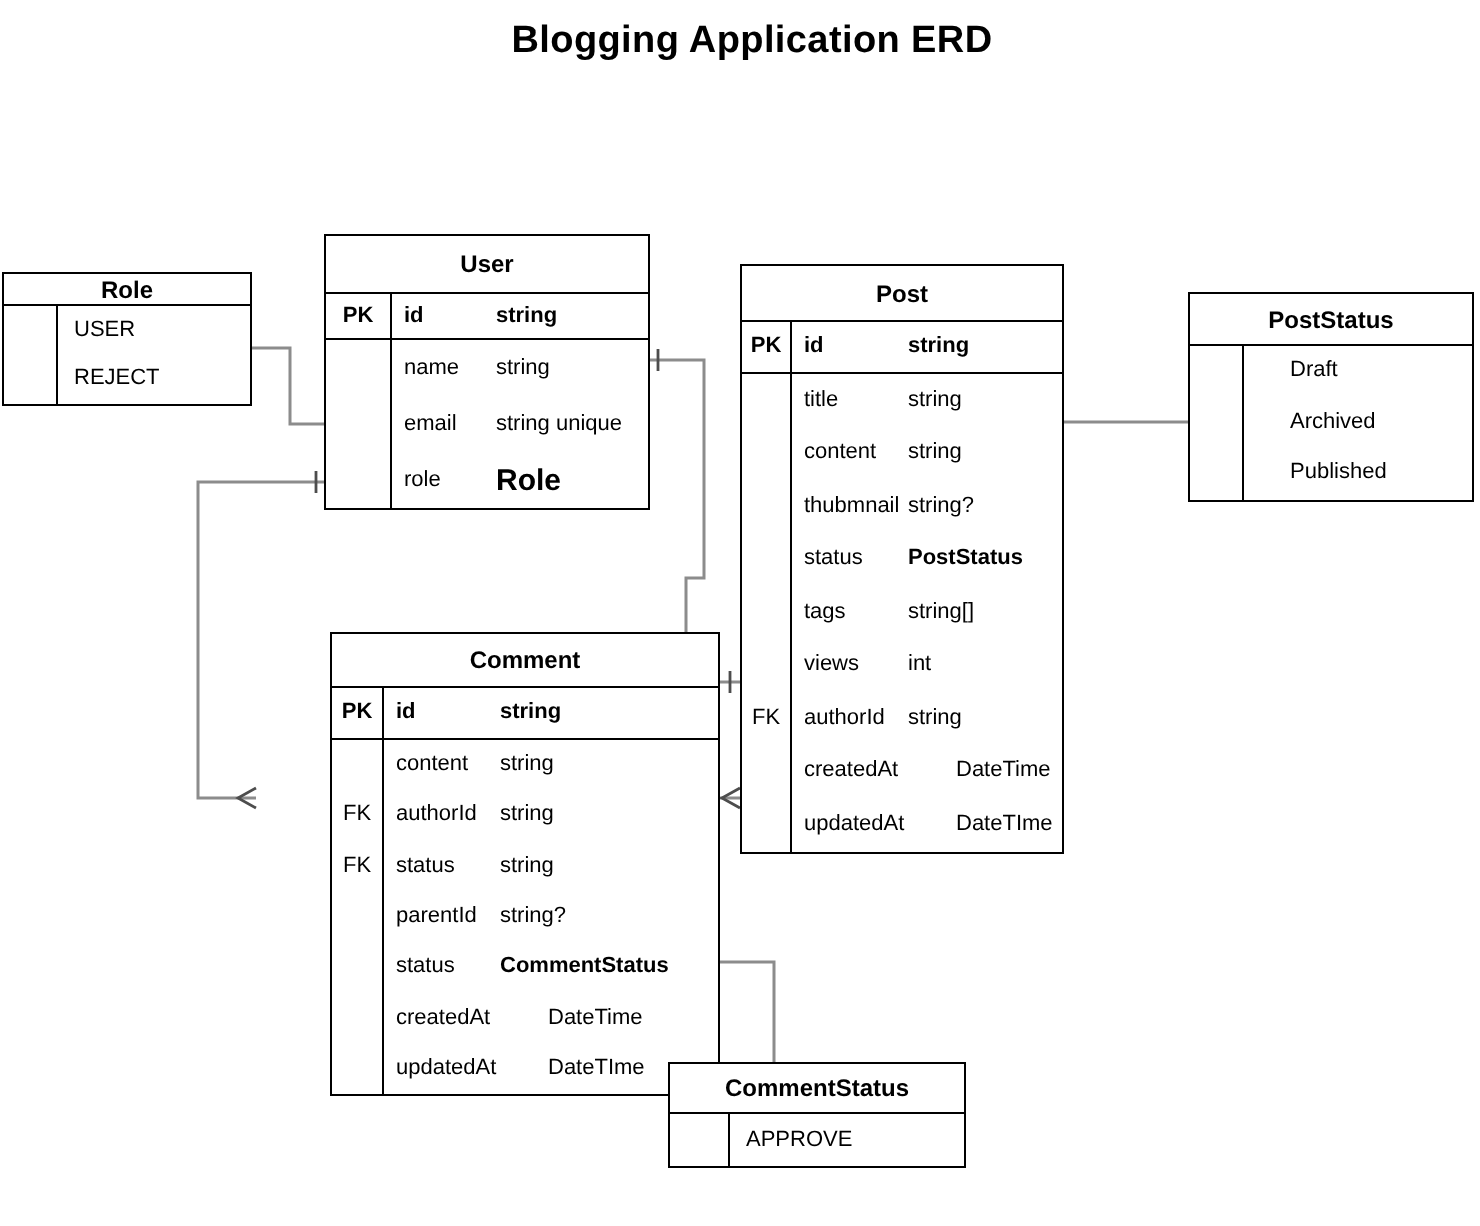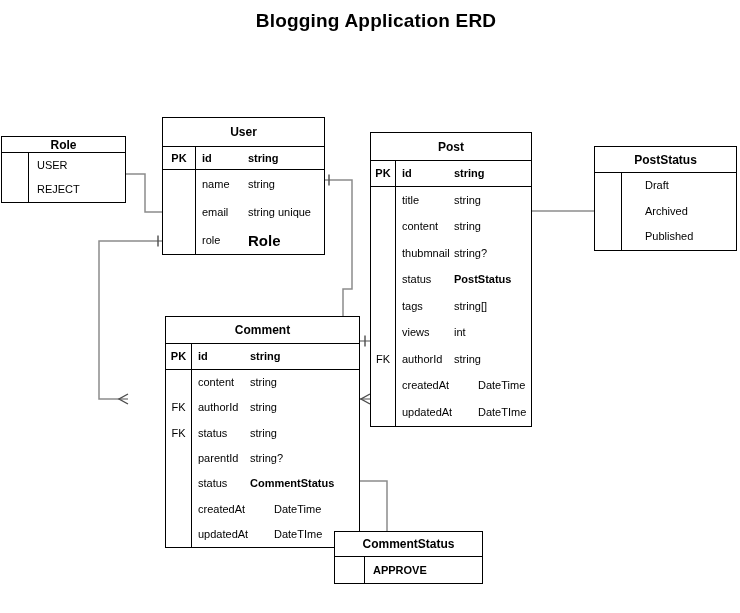--- a/index.html
+++ b/index.html
@@ -66,21 +66,21 @@
   .t-poststatus .cell-key{width:26px;}
 
   .t-comment{left:127px;top:316px;width:195px;margin-left:38px;}
   .t-comment .tbl-header{height:26px;}
   .t-comment .tbl-row{height:25.3px;}
   .t-comment .pk-row{height:25px;}
   .t-comment .cell-key{width:25px;}
 
   .t-commentstatus{left:334px;top:531px;width:149px;}
   .t-commentstatus .tbl-header{height:24px;}
-  .t-commentstatus .tbl-row{height:26px;font-weight:bold;}
+  .t-commentstatus .tbl-row{height:26px;}
   .t-commentstatus .cell-key{width:29px;}
 </style>
 </head>
 <body>
 
 <div class="diagram-title">Blogging Application ERD</div>
 
 <svg class="edges" width="740" height="613">
   <g class="conn">
     <path d="M126,174 H145 V212 H163"></path>

